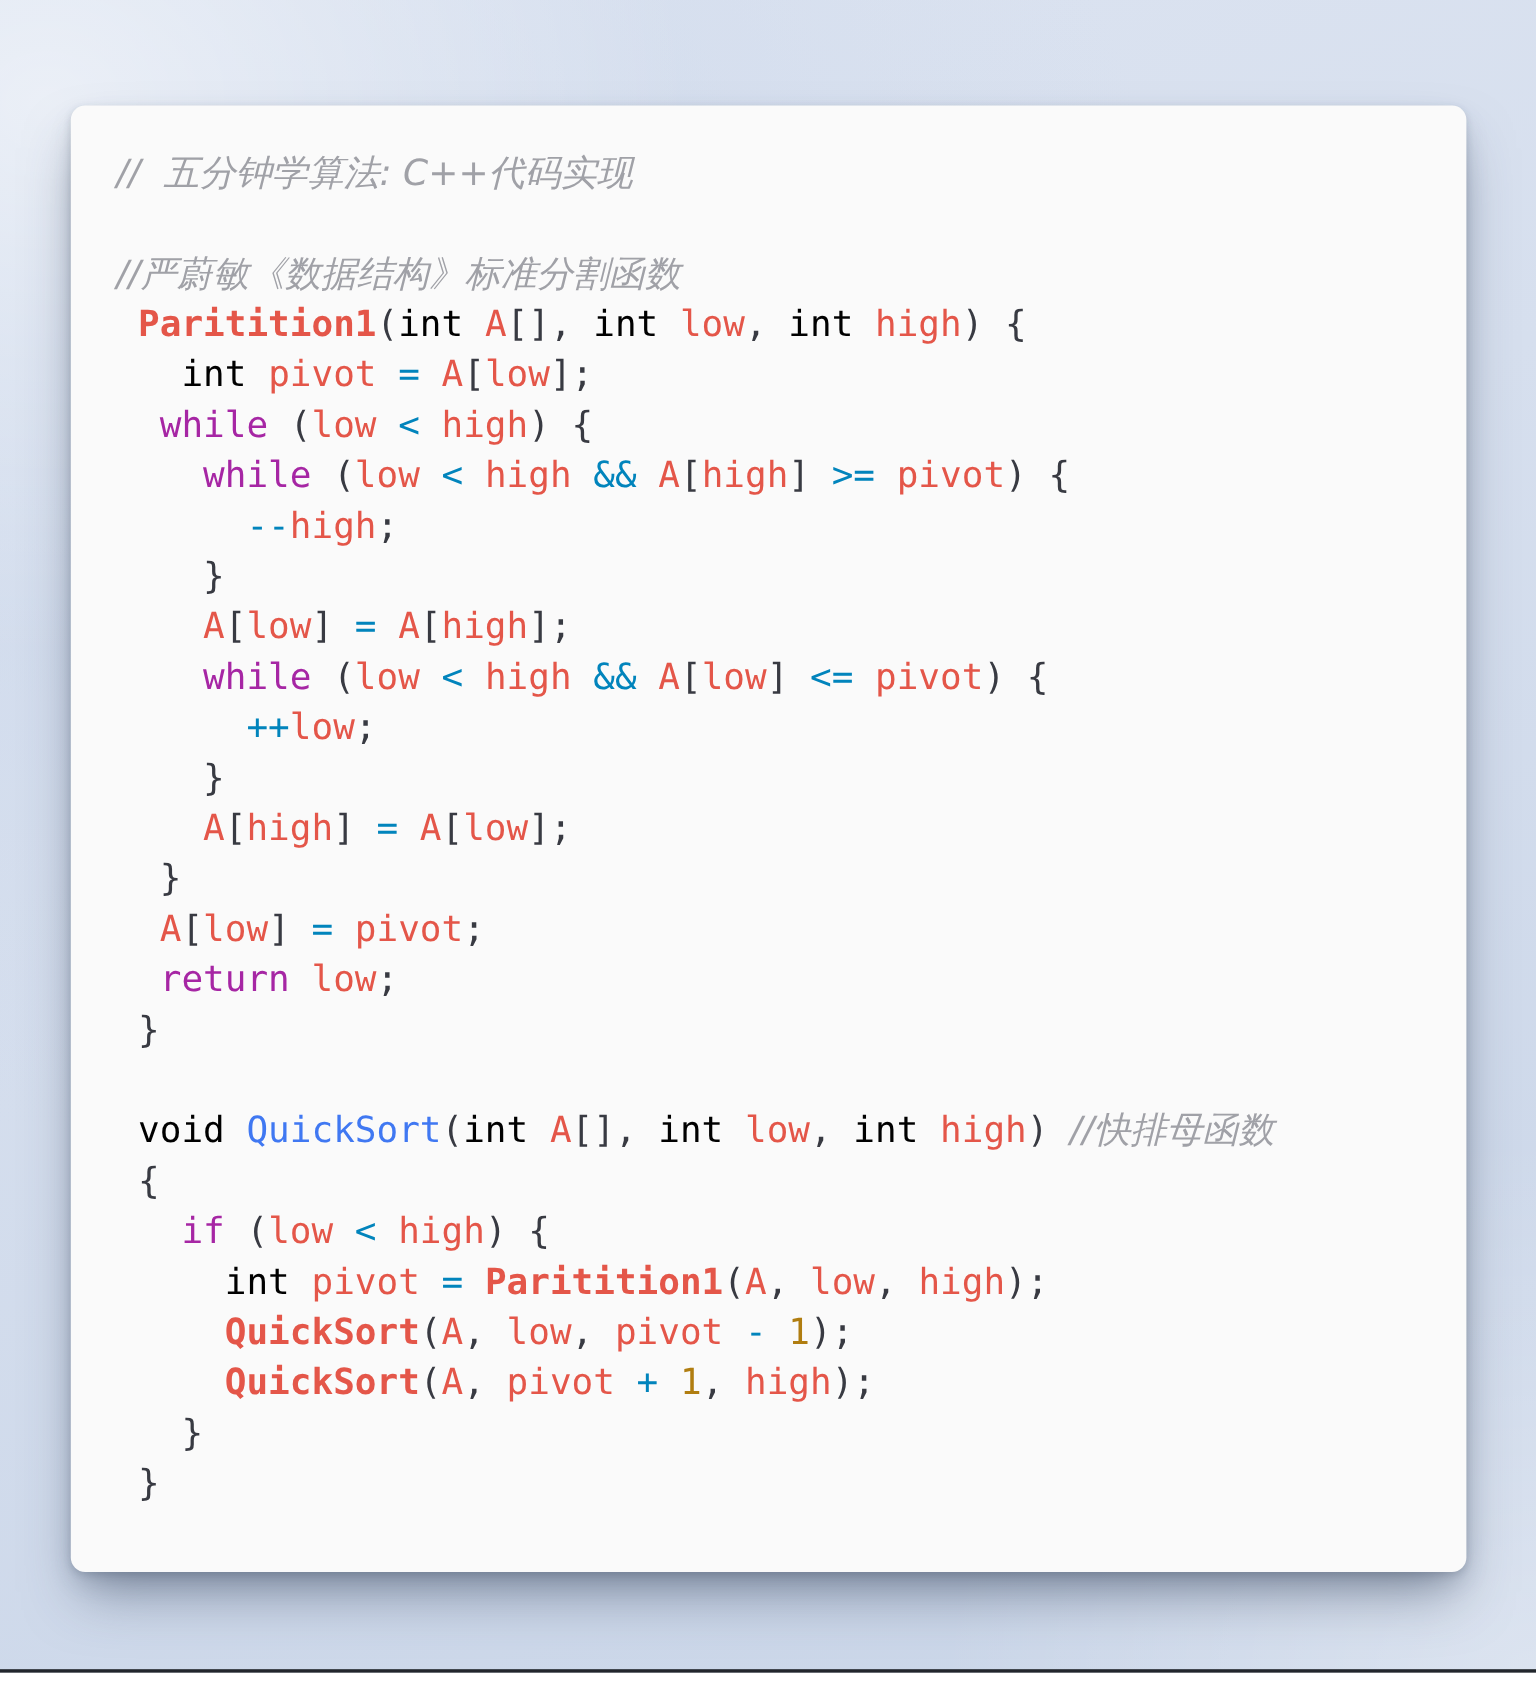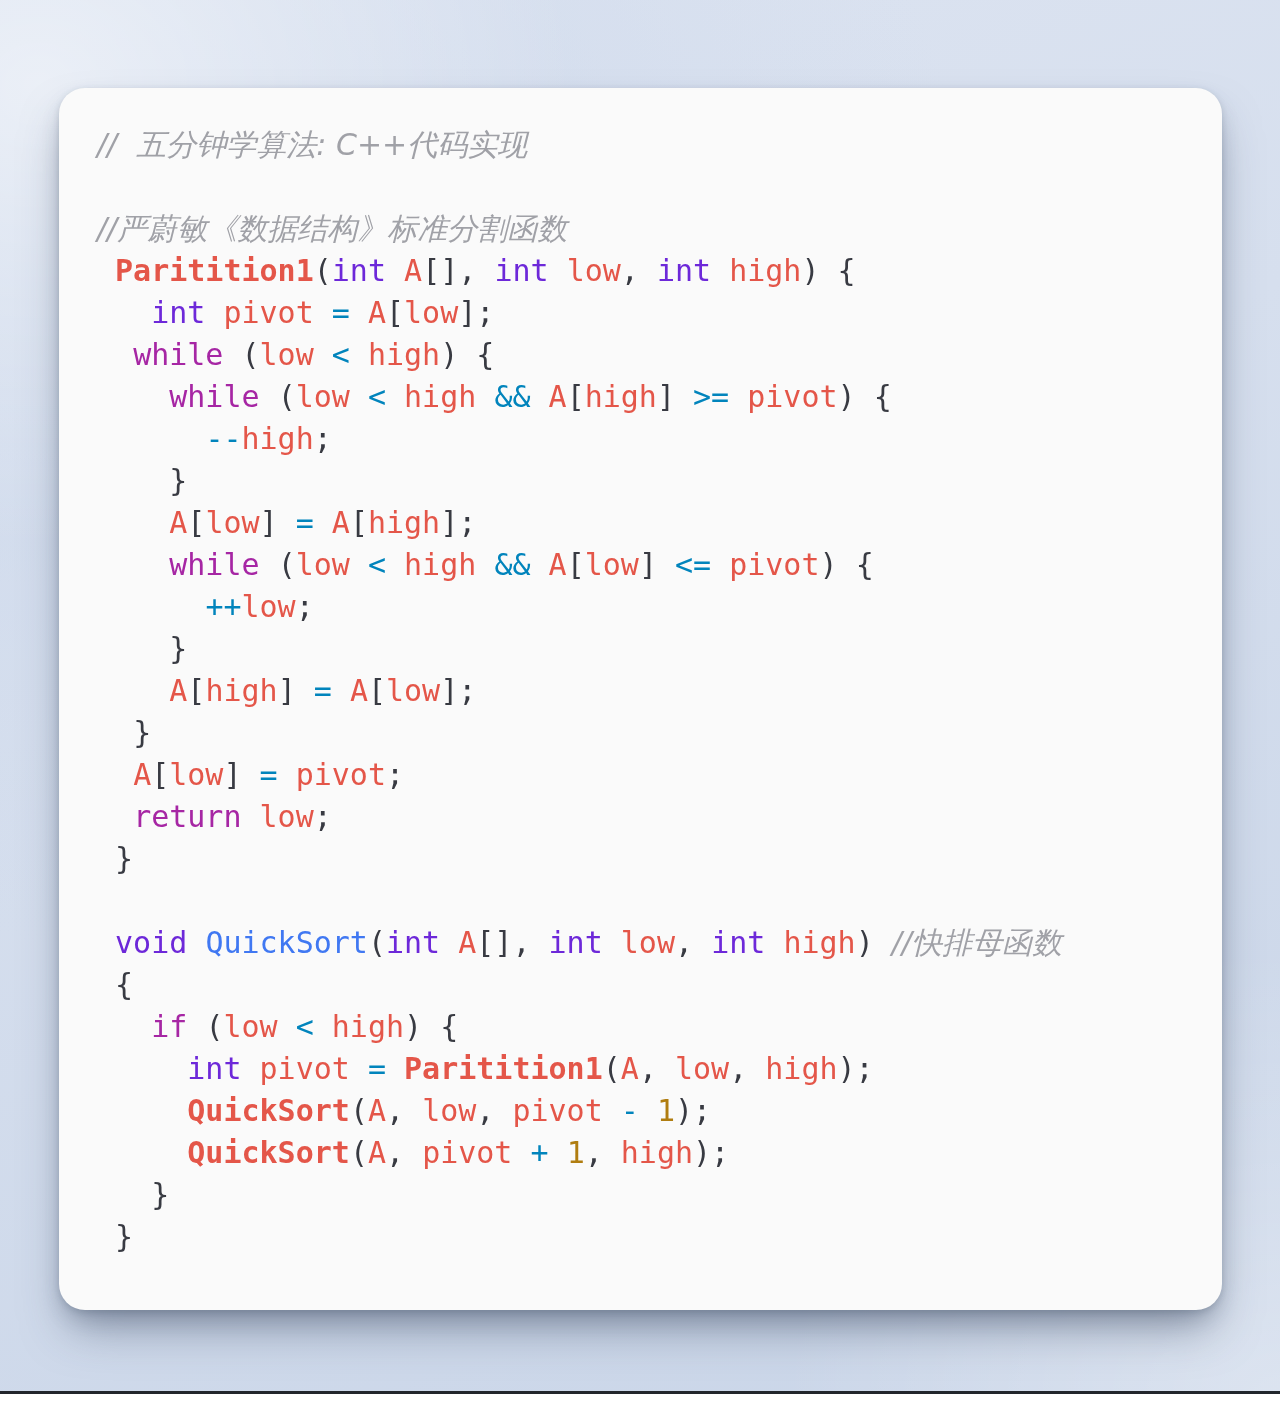--- a/index.html
+++ b/index.html
@@ -54,21 +54,21 @@
   }
 
   
   #card {
     position: absolute;
     left: 59px;
     top: 88px;
     width: 1163px;
     height: 1222px;
     background: #fafafa;
-    border-radius: 26px;
+    border-radius: 12px;
     box-shadow:
       0 26px 46px -10px rgba(58, 72, 96, 0.50),
       0 10px 22px -6px rgba(58, 72, 96, 0.28),
       0 2px 6px rgba(58, 72, 96, 0.16);
     box-sizing: border-box;
     padding: 36px 28px 30px 38px;
     overflow: hidden;
   }
 
   #code {
@@ -81,21 +81,21 @@
     letter-spacing: 0px;
     tab-size: 4;
   }
 
   .ln { display: block; min-height: 42px; }
   .ln.blank { height: 42px; }
 
   
   .cmt  { color: #a0a1a7; font-style: italic; font-family: "DejaVu Sans", sans-serif; }
   .kw   { color: #a626a4; }          
-  .typ  { color: #6d28d9; }          
+  .typ  { color: #000000; }          
   .id   { color: #e45649; }          
   .fn   { color: #e45649; font-weight: bold; }          
   .fnb  { color: #4078f2; }          
   .op   { color: #0184bc; }          
   .num  { color: #b07d10; }          
   .pun  { color: #383a42; }          
 </style>
 </head>
 <body>
 

